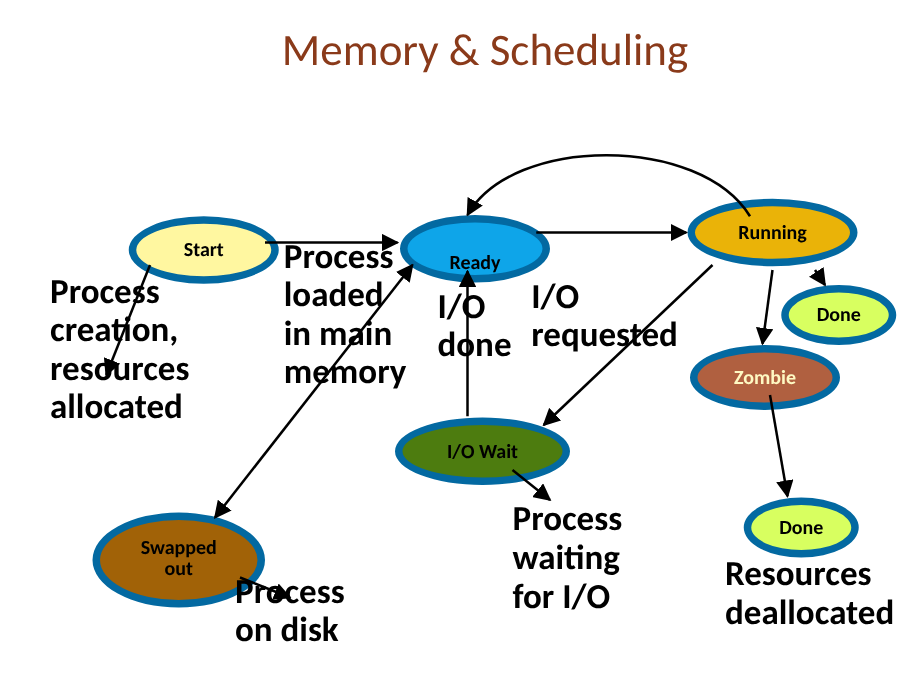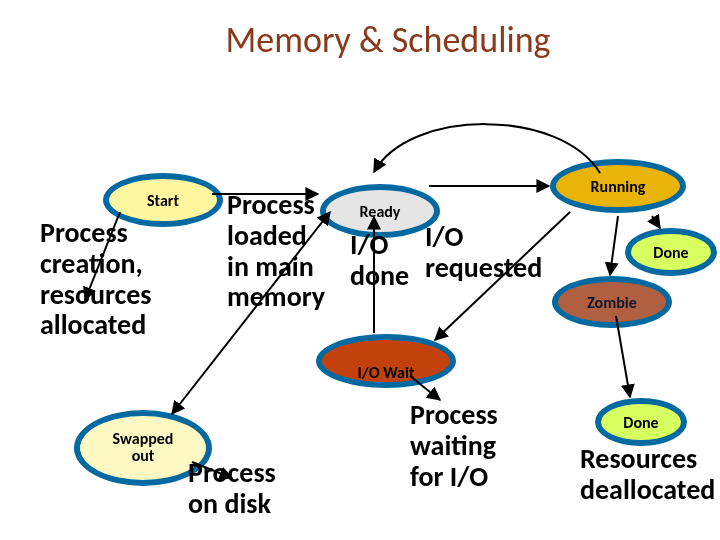--- a/index.html
+++ b/index.html
@@ -53,38 +53,38 @@
 </style>
 </head>
 <body>
 
 <div class="title">Memory &amp; Scheduling</div>
 
 <div class="state" style="left:103px; top:173px; width:108px; height:42px; background:#fff7a0;">
   <span>Start</span>
 </div>
 
-<div class="state" style="left:320px; top:184px; width:108px; height:42px; background:#e5e5e5;">
+<div class="state" style="left:320px; top:172px; width:108px; height:42px; background:#0ea5e9;align-items:flex-end;">
   <span>Ready</span>
 </div>
 
 <div class="state" style="left:550px; top:159px; width:124px; height:42px; background:#eab308;">
   <span>Running</span>
 </div>
 
-<div class="state" style="left:316px; top:334px; width:128px; height:42px; background:#c2410c;align-items:flex-end;">
+<div class="state" style="left:316px; top:334px; width:128px; height:42px; background:#4d7c0f;">
   <span>I/O Wait</span>
 </div>
 
-<div class="state" style="left:74px; top:410px; width:126px; height:64px; background:#fef9c3; white-space:pre-line; line-height:1.05;">
+<div class="state" style="left:74px; top:410px; width:126px; height:64px; background:#a16207; white-space:pre-line; line-height:1.05;">
   <span>Swapped
 out</span>
 </div>
 
-<div class="state" style="left:552px; top:276px; width:108px; height:40px; background:#b06040; color:#0f172a;">
+<div class="state" style="left:552px; top:276px; width:108px; height:40px; background:#b06040; color:#fef9c3;">
   <span>Zombie</span>
 </div>
 
 <div class="state" style="left:625px; top:228px; width:80px; height:36px; background:#d8ff60;">
   <span>Done</span>
 </div>
 
 <div class="state" style="left:595px; top:398px; width:80px; height:36px; background:#d8ff60;">
   <span>Done</span>
 </div>

